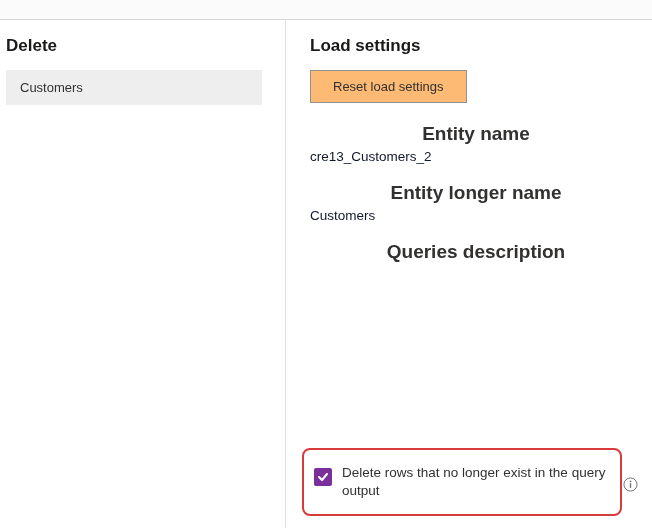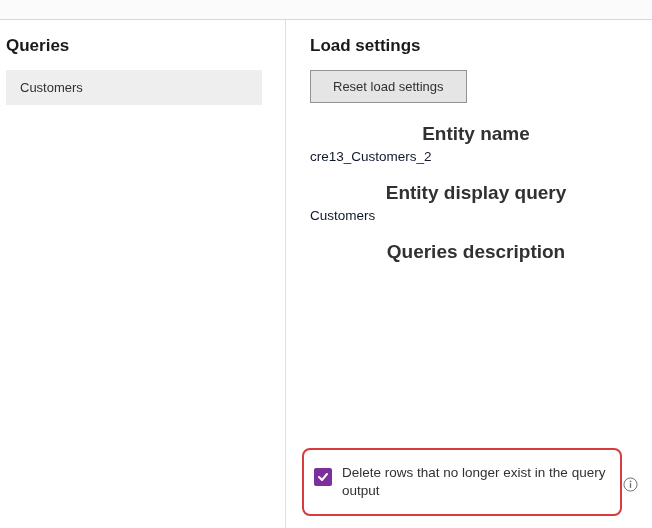--- a/index.html
+++ b/index.html
@@ -40,21 +40,21 @@
     }
     .query-item {
       background: #eeeeee;
       padding: 10px 14px;
       font-size: 13px;
       color: #323130;
       cursor: pointer;
     }
     .reset-btn {
       border: 1px solid #929292;
-      background: #e5e5e5;
+      background: #fdba74;
       padding: 8px 22px;
       font-size: 13px;
       color: #323130;
       cursor: pointer;
       margin-bottom: 20px;
     }
     .field-block {
       margin-bottom: 18px;
     }
     .field-label {
@@ -108,40 +108,40 @@
       cursor: pointer;
     }
   </style>
 </head>
 <body>
 
 <div class="topbar"></div>
 
 <div class="columns">
   <div class="col-left">
-    <div class="section-title">Queries</div>
+    <div class="section-title">Delete</div>
     <div class="query-item">
       <span>Customers</span>
     </div>
   </div>
 
   <div class="col-right">
     <div class="section-title">Load settings</div>
 
     <button class="reset-btn">
       <span>Reset load settings</span>
     </button>
 
     <div class="field-block">
       <div class="field-label">Entity name</div>
       <div class="field-value">cre13_Customers_2</div>
     </div>
 
     <div class="field-block">
-      <div class="field-label">Entity display query</div>
+      <div class="field-label">Entity longer name</div>
       <div class="field-value">Customers</div>
     </div>
 
     <div class="field-block">
       <div class="field-label">Queries description</div>
       <div class="field-value"></div>
     </div>
 
     <div class="highlight-box">
       <div class="checkbox">

